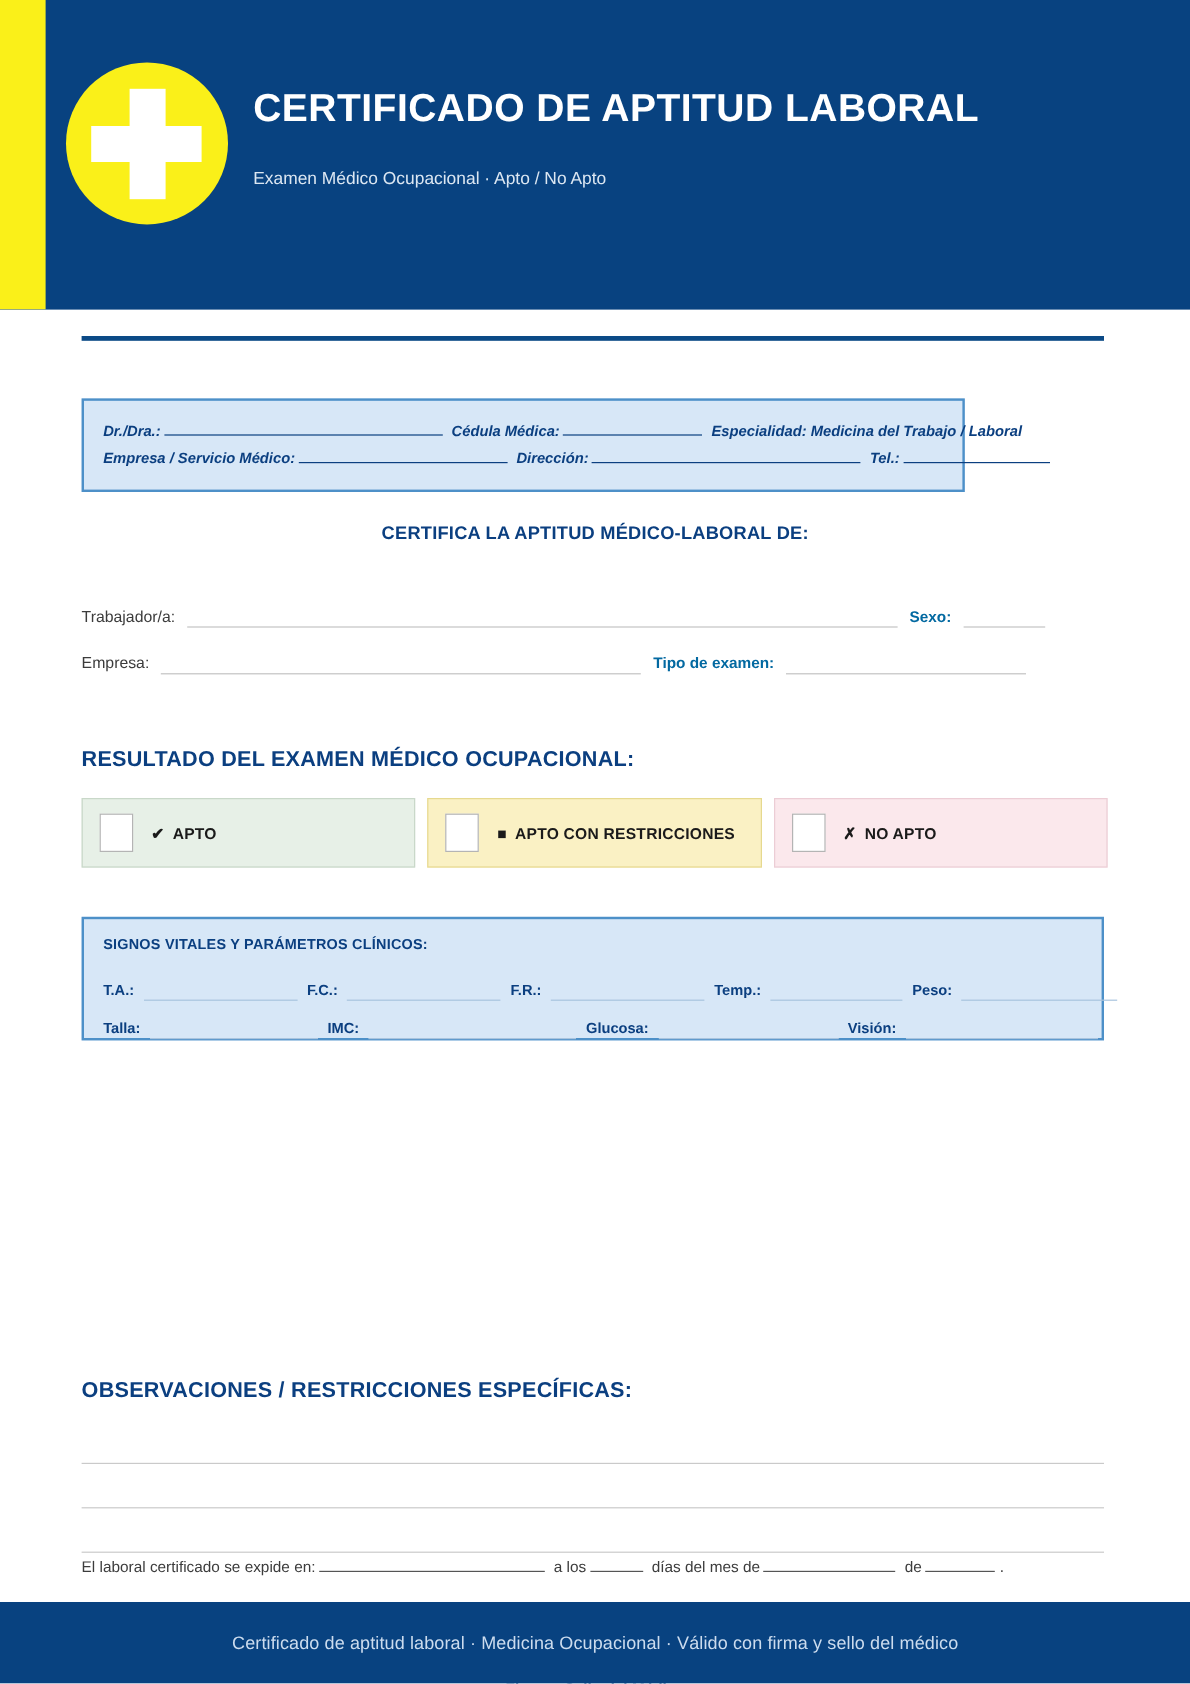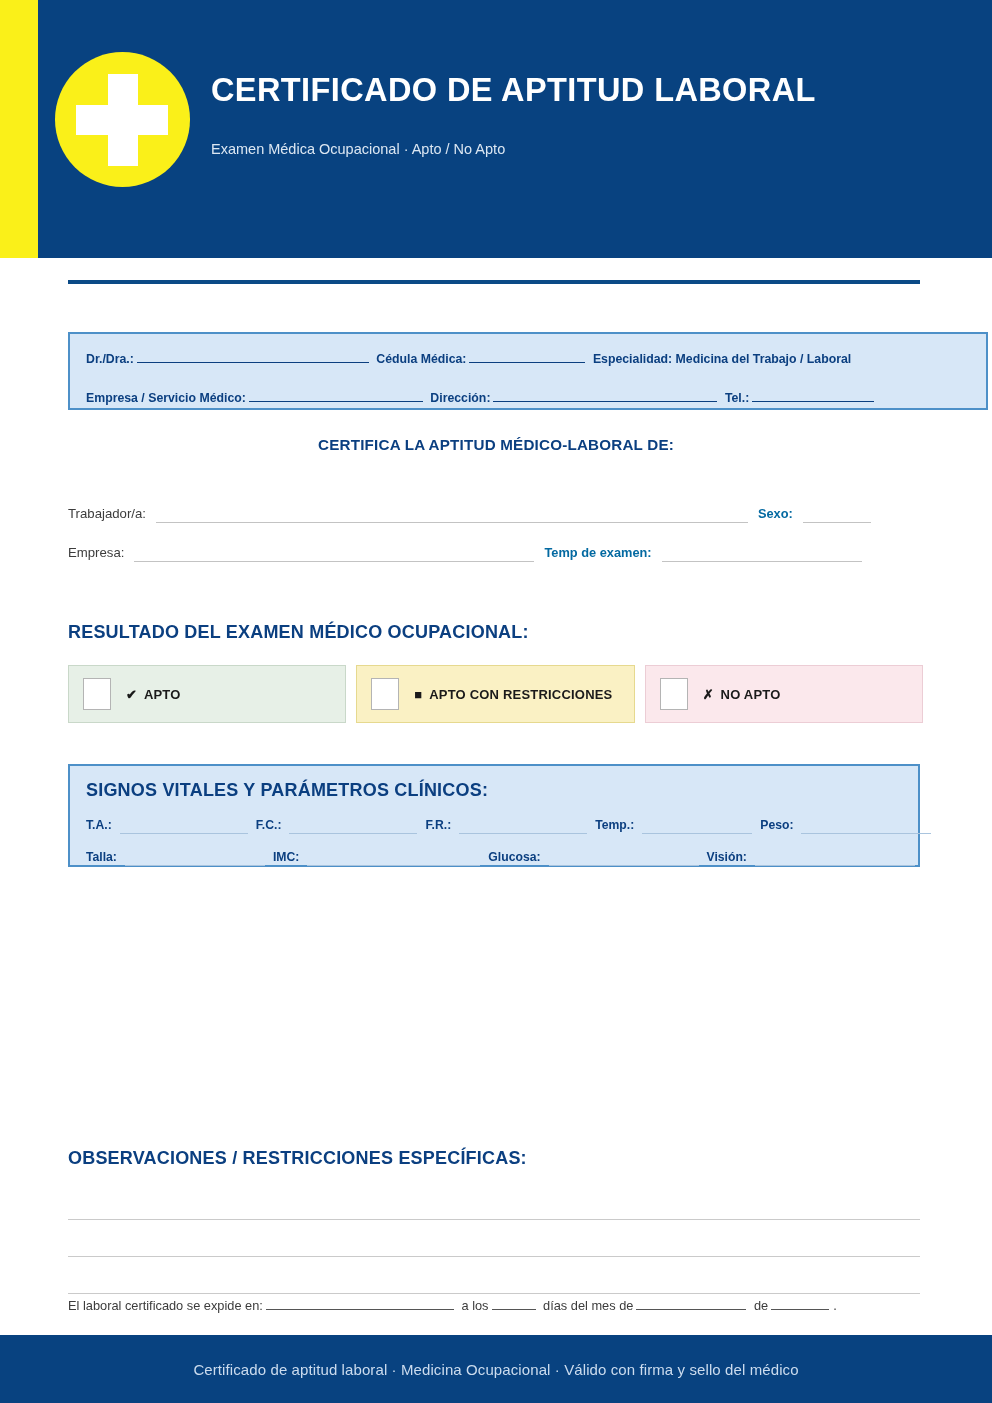--- a/index.html
+++ b/index.html
@@ -93,36 +93,37 @@
     width: 852px;
     height: 4px;
     background: #0b4a86;
   }
 
   
   .doctor-box {
     position: absolute;
     left: 68px;
     top: 74px;
-    width: 920px;
+    width: 736px;
     height: 78px;
     background: #d7e7f7;
     border: 2px solid #4d90c8;
     box-sizing: border-box;
+    font-style: italic;
   }
   .doctor-row {
     position: absolute;
     left: 16px;
     white-space: nowrap;
     font-size: 12.3px;
     font-weight: bold;
     color: #0b3f80;
   }
   .doctor-row.r1 { top: 15px; }
-  .doctor-row.r2 { top: 54px; }
+  .doctor-row.r2 { top: 38px; }
 
   .fill {
     display: inline-block;
     border-bottom: 1.4px solid #0b3f80;
     vertical-align: baseline;
     height: 13px;
     margin: 0 4px 0 3px;
   }
 
   
@@ -235,21 +236,21 @@
     width: 852px;
     height: 103px;
     background: #d7e7f7;
     border: 2px solid #4d90c8;
     box-sizing: border-box;
   }
   .vitals-title {
     position: absolute;
     left: 16px;
     top: 14px;
-    font-size: 18px;
+    font-size: 12px;
     font-weight: bold;
     color: #0b3f80;
     letter-spacing: 0.2px;
     white-space: nowrap;
   }
   .vitals-row {
     position: absolute;
     left: 16px;
     display: flex;
     align-items: flex-end;
@@ -344,21 +345,21 @@
 <div class="header">
   <div class="header-accent-bar"></div>
 
   <div class="logo-badge">
     <div class="logo-cross-v"></div>
     <div class="logo-cross-h"></div>
   </div>
 
   <div class="header-text">
     <h1 class="header-title">CERTIFICADO DE APTITUD LABORAL</h1>
-    <p class="header-subtitle">Examen Médica Ocupacional · Apto / No Apto</p>
+    <p class="header-subtitle">Examen Médico Ocupacional · Apto / No Apto</p>
   </div>
 </div>
 
 <div class="sheet">
 
   <div class="rule-top"></div>
 
   <div class="doctor-box">
     <div class="doctor-row r1">
       <span>Dr./Dra.:</span><span class="fill" style="width:232px"></span>
@@ -380,21 +381,21 @@
       <span class="flabel-dark">Trabajador/a:</span>
       <span class="fline" style="width:592px"></span>
       <span class="flabel-blue">Sexo:</span>
       <span class="fline" style="width:68px"></span>
     </div>
 
 
     <div class="frow">
       <span class="flabel-dark">Empresa:</span>
       <span class="fline" style="width:400px"></span>
-      <span class="flabel-blue">Temp de examen:</span>
+      <span class="flabel-blue">Tipo de examen:</span>
       <span class="fline" style="width:200px"></span>
     </div>
 
   </div>
 
   <div class="section-head result-head">RESULTADO DEL EXAMEN MÉDICO OCUPACIONAL:</div>
 
   <div class="result-row">
 
     <div class="result-card apto">

